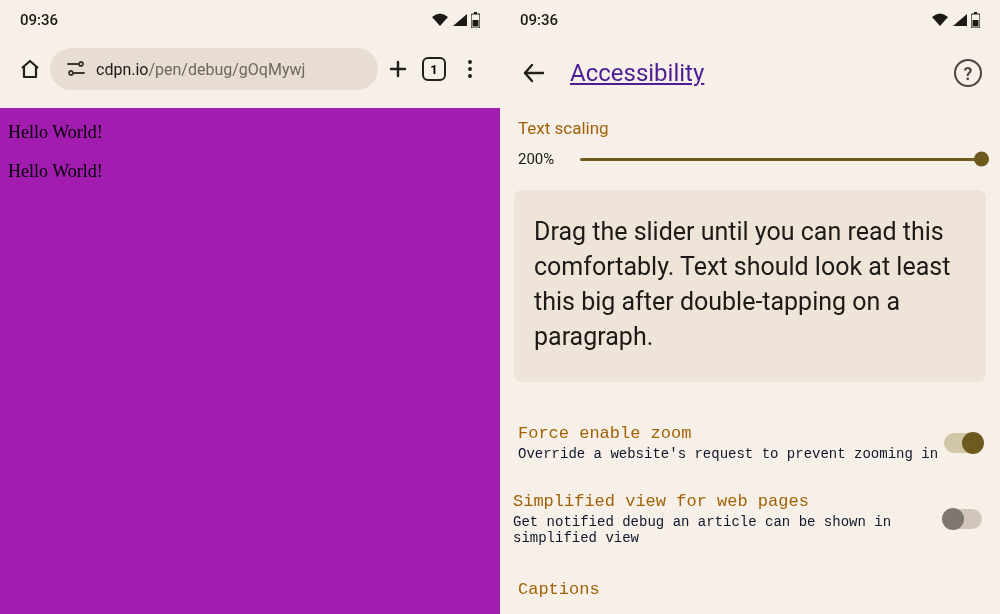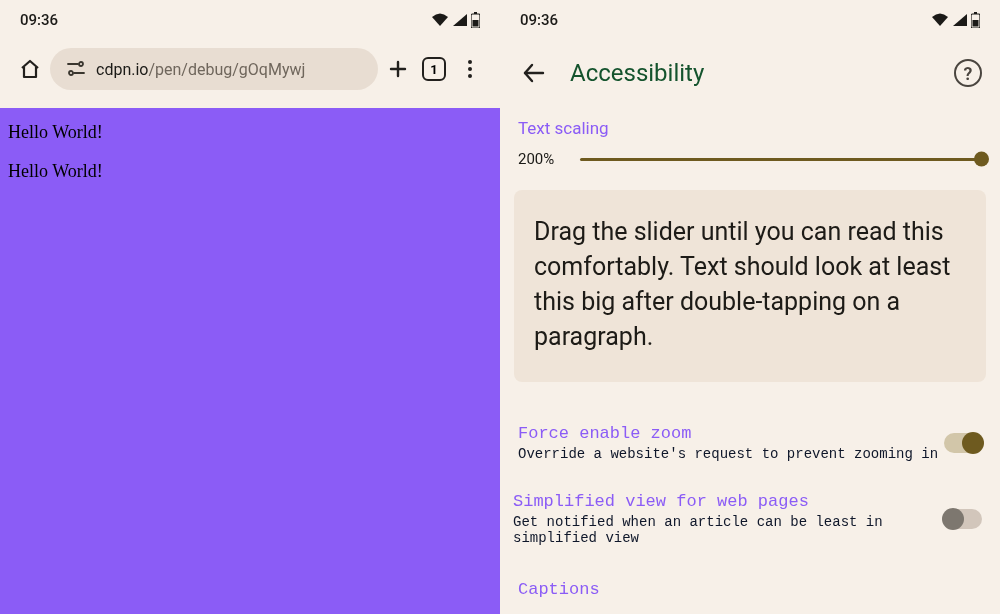--- a/index.html
+++ b/index.html
@@ -63,55 +63,56 @@
   .tab-count {
     width: 24px; height: 24px;
     border: 2px solid #22201d;
     border-radius: 6px;
     display: flex; align-items: center; justify-content: center;
     font-size: 13px; font-weight: 700;
   }
 
   
   .page-content {
-    background: #8b5cf6;
+    background: #a21caf;
     height: calc(614px - 40px - 68px);
     padding: 14px 8px;
     font-family: Georgia, "Times New Roman", serif;
     font-size: 18px;
     color: #000;
   }
   .page-content p { margin-bottom: 18px; }
 
   
   .settings-header {
     height: 66px;
     display: flex;
     align-items: center;
     padding: 0 18px;
     gap: 20px;
   }
   .settings-title {
     font-size: 24px;
-    color: #14532d;
+    color: #4c1d95;
     flex: 1;
+    text-decoration: underline;
   }
   .help-btn {
     width: 28px; height: 28px;
     border: 2px solid #4a453f;
     border-radius: 50%;
     display: flex; align-items: center; justify-content: center;
     font-size: 18px; font-weight: 600;
     color: #4a453f;
   }
 
   
   .settings-body { padding: 0 0px; }
   .setting-block { padding: 12px 18px; }
-  .setting-label { font-size: 17px; color: #8b5cf6; }
+  .setting-label { font-size: 17px; color: #a16207; }
   .setting-sub { font-size: 14px; color: #0f172a; margin-top: 3px; }
 
   .scaling-row {
     display: flex; align-items: center; gap: 14px; margin-top: 12px;
   }
   .scaling-pct { font-size: 15px; color: #1b1a17; width: 48px; }
   .slider-track {
     flex: 1; height: 3px; background: #6e5a1f; position: relative; border-radius: 2px;
   }
   .slider-thumb {
@@ -265,21 +266,21 @@
         <div class="setting-sub">Override a website's request to prevent zooming in</div>
       </div>
       <div class="toggle on">
         <div class="knob"></div>
       </div>
     </div>
 
     <div class="setting-row" style="padding-top:16px;padding-left:13px;">
       <div class="text">
         <div class="setting-label">Simplified view for web pages</div>
-        <div class="setting-sub">Get notified when an article can be least in simplified view</div>
+        <div class="setting-sub">Get notified debug an article can be shown in simplified view</div>
       </div>
       <div class="toggle off">
         <div class="knob"></div>
       </div>
     </div>
 
     <div class="setting-row" style="padding-top:20px;">
       <div class="text">
         <div class="setting-label">Captions</div>
       </div>

